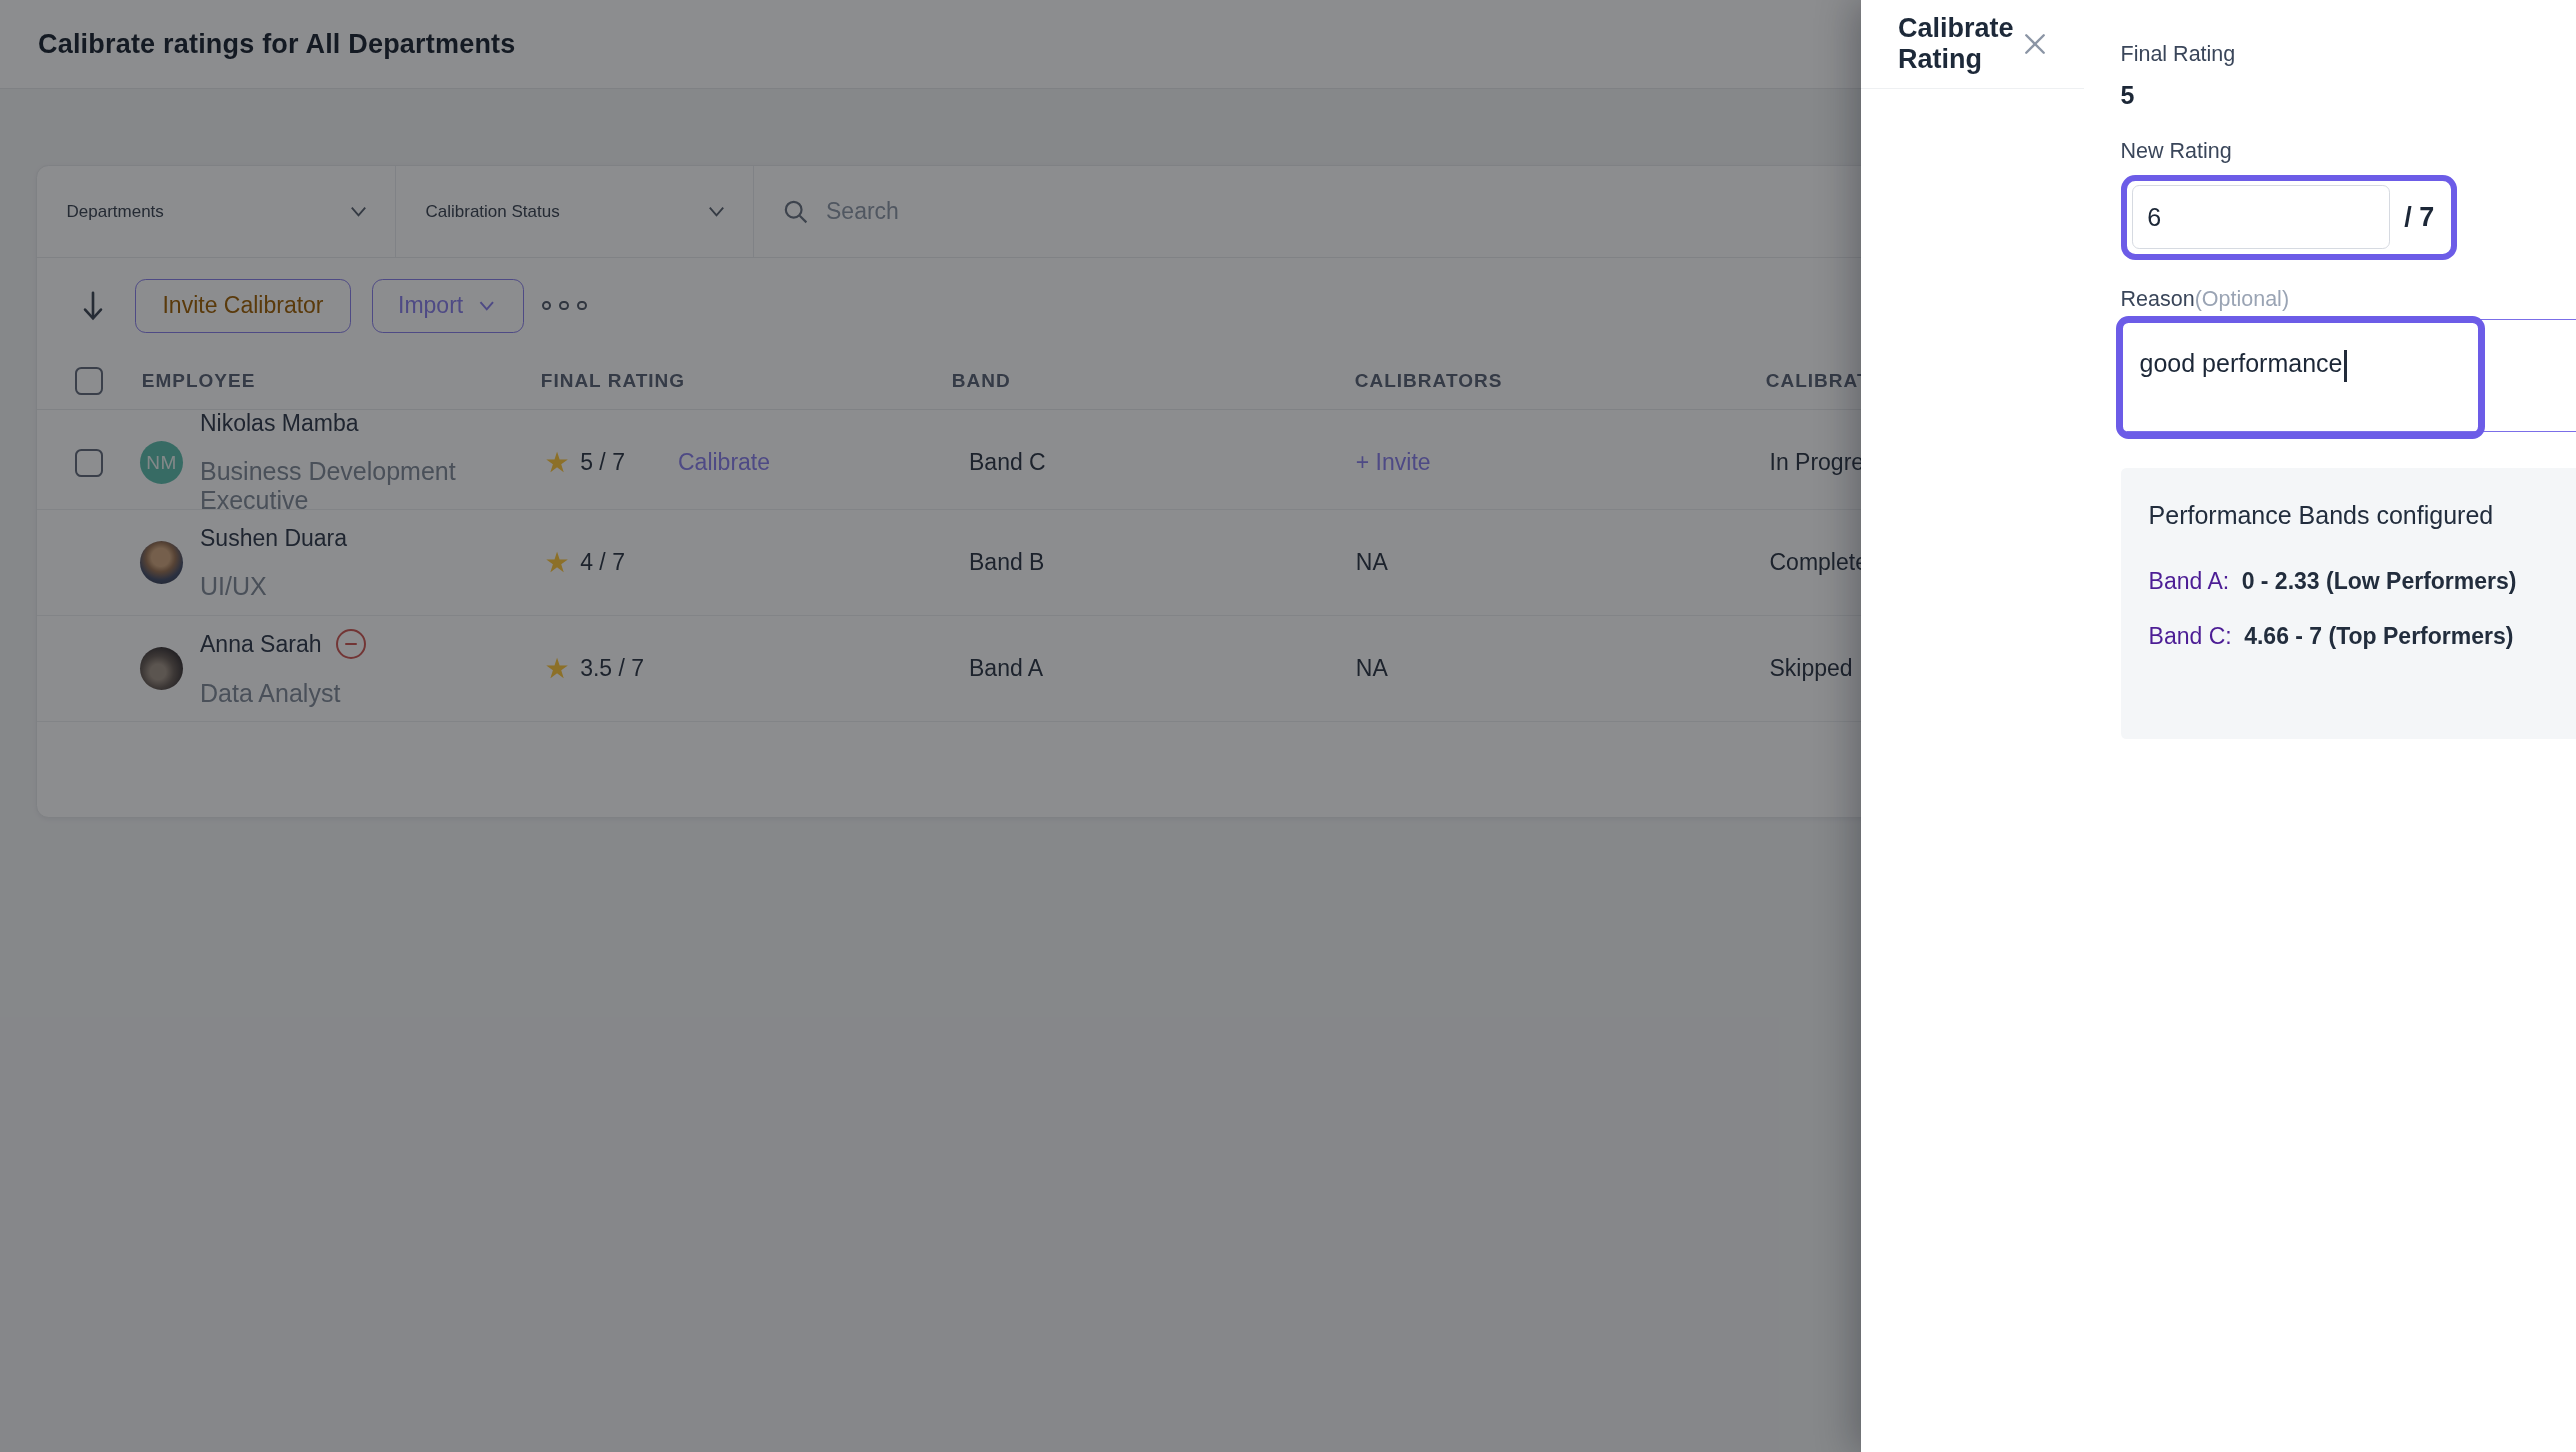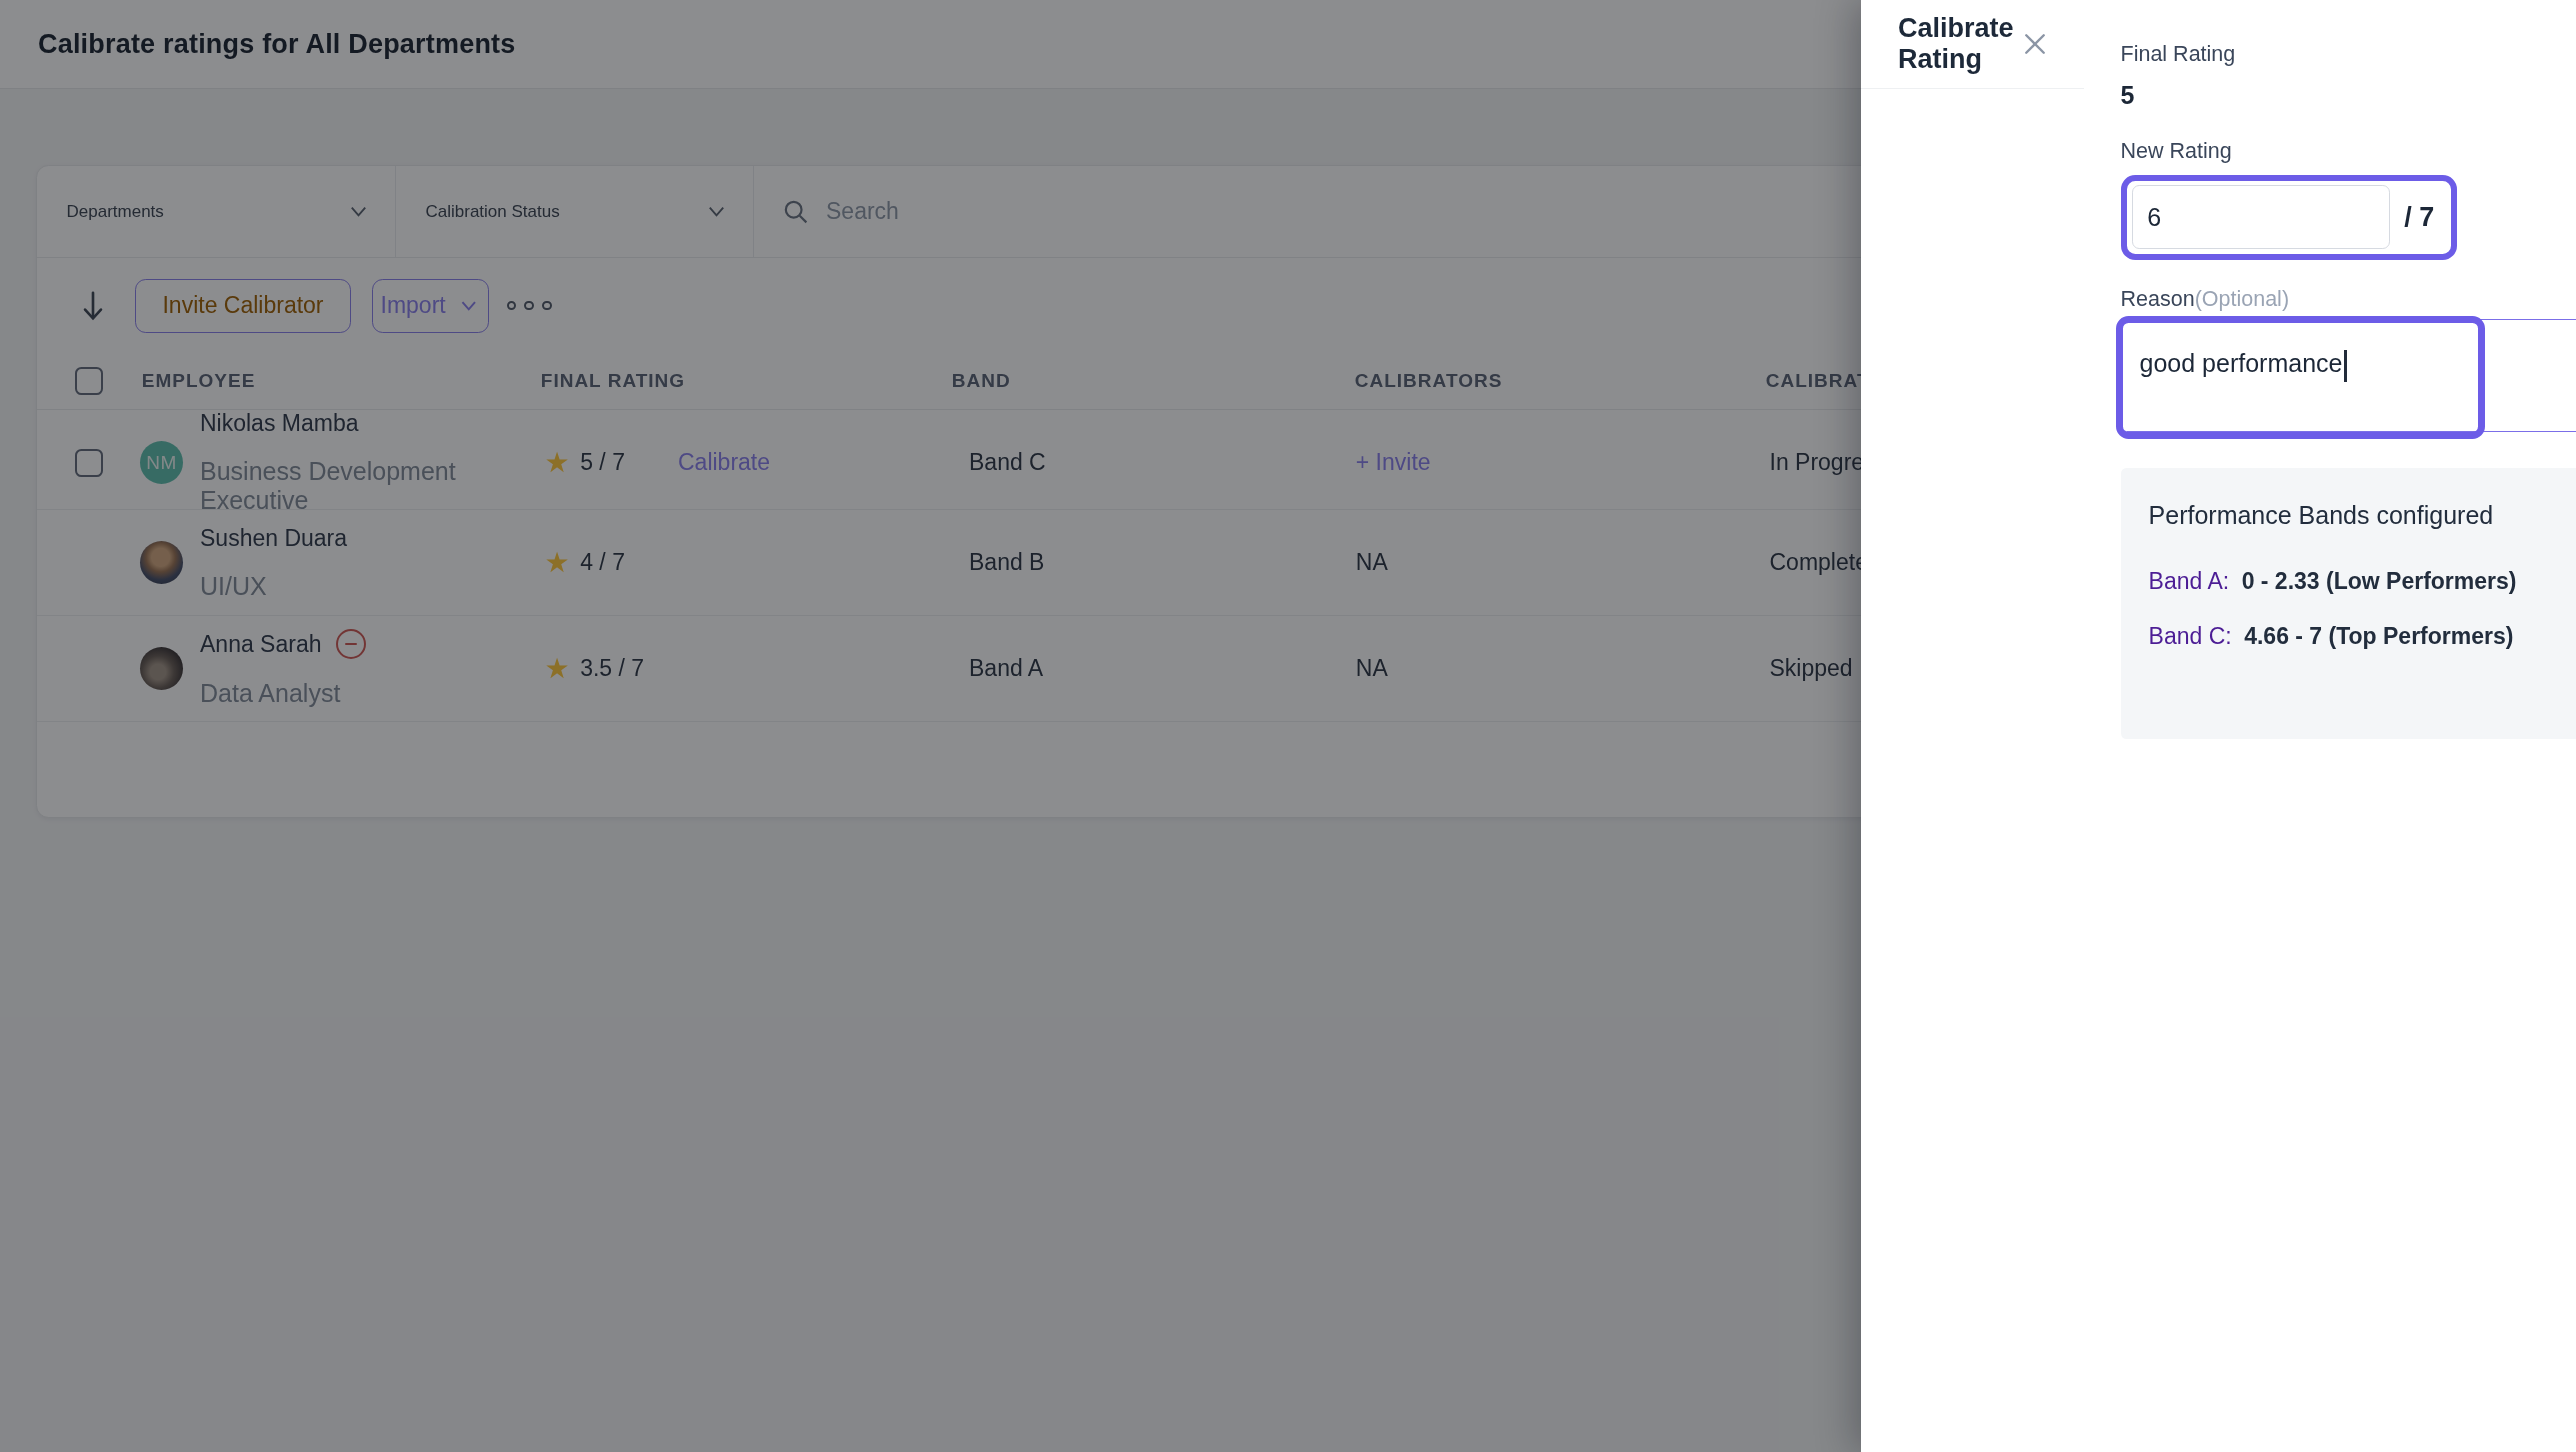--- a/index.html
+++ b/index.html
@@ -46,21 +46,21 @@
 
   
   .toolbar-row { display: flex; align-items: center; height: 95px; padding-left: 41px; }
   .sort-icon { width: 30px; height: 36px; margin-right: 27px; }
   .btn-outline {
     border: 1.8px solid #8b80ec; color: #a16207; background: transparent;
     font-size: 23px; font-family: inherit; border-radius: 10.7px; cursor: pointer;
     display: inline-flex; align-items: center; justify-content: center; gap: 12.5px;
   }
   .btn-invite { width: 216px; height: 54px; margin-right: 20.6px; }
-  .btn-import { width: 117px; height: 54px; color: #8b80ec; }
+  .btn-import { width: 152px; height: 54px; color: #8b80ec; }
   .btn-import .chev { width: 21.5px; height: 21.5px; }
   .more-dots { display: inline-flex; gap: 8px; margin-left: 18px; cursor: pointer; }
   .more-dots i { width: 9.8px; height: 9.8px; border: 2.2px solid #525b6a; border-radius: 50%; }
 
   
   .thead {
     display: grid; grid-template-columns: 103px 399px 411px 403px 411px auto;
     height: 57px; align-items: center; border-bottom: 1.8px solid #e8eaed;
   }
   .th { font-size: 19px; font-weight: 700; letter-spacing: 1px; color: #5c6577; padding-left: 1.8px; }

